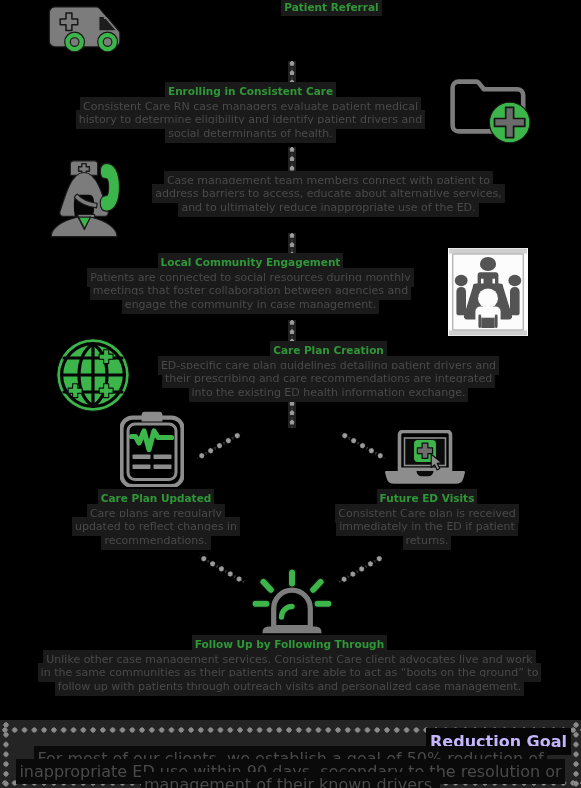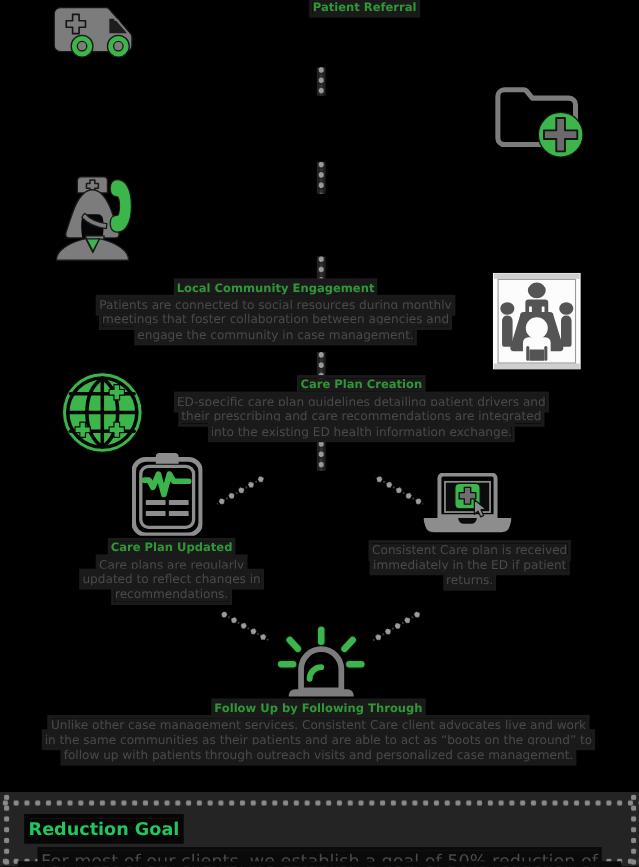--- a/index.html
+++ b/index.html
@@ -38,22 +38,22 @@
 
   
   .ticket{position:absolute;left:0;top:720px;width:581px;height:68px;background:#242424;}
   .tk-row{position:absolute;left:0;width:581px;height:10px;
     background-image:radial-gradient(circle at 4.9px 5px, #8a8a8a 2.3px, #686868 2.55px, transparent 2.75px);
     background-size:9.8px 10px;background-repeat:repeat-x;}
   .tk-col{position:absolute;top:0;width:10px;height:68px;
     background-image:radial-gradient(circle at 5px 4.9px, #8a8a8a 2.3px, #686868 2.55px, transparent 2.75px);
     background-size:10px 9.8px;background-repeat:repeat-y;}
   .tk-inner{position:absolute;left:14px;top:12px;width:553px;height:46px;}
-  .ft-title{font-size:16px;font-weight:bold;color:#22c55e;text-align:left;
-            line-height:20px;margin:12px;}
+  .ft-title{font-size:16px;font-weight:bold;color:#c4b5fd;text-align:right;
+            line-height:20px;margin:0;}
   .ft-title span{background:#060606;box-shadow:0 0 0 4px #060606;}
   .ft-body{font-size:16px;color:#4a4a4a;text-align:center;line-height:13px;margin:0;}
   .ft-body span{background:#0a0a0a;box-shadow:0 0 0 3px #0a0a0a;
                 -webkit-box-decoration-break:clone;box-decoration-break:clone;}
 </style>
 </head>
 <body>
 
 <div class="stage">
 
@@ -87,20 +87,22 @@
   </div>
 
   <div class="icon-wrap" style="left:450px;top:79px;width:90px;height:66px;">
       <svg class="icon" viewBox="0 0 90 66" width="90" height="66">
 <path d="M2.6 8.6a6 6 0 0 1 6-6h17.6a3.3 3.3 0 0 1 2.6 1.25l5.1 6.35h33.3a6 6 0 0 1 6 6v30.2a6 6 0 0 1-6 6H8.6a6 6 0 0 1-6-6z" fill="none" stroke="#7c7c7c" stroke-width="4.6" stroke-linejoin="round"></path>
 <circle cx="59.7" cy="43.5" r="20.3" fill="#3cb54a" stroke="#161616" stroke-width="1.2"></circle>
 <path d="M55.7 28.3h7.9v11.2h11.2v7.9H63.6v11.2h-7.9V47.4H44.5v-7.9h11.2z" fill="#6b6b6b" stroke="#161616" stroke-width="1.7" stroke-linejoin="round"></path>
 </svg>
     </div>
   <div class="block b-left" style="left:77px;top:85px;width:347px;">
+    <div class="blk-title"><span>Enrolling in Consistent Care</span></div>
+    <div class="blk-body"><span>Consistent Care RN case managers evaluate patient medical history to determine eligibility and identify patient drivers and social determinants of health.</span></div>
   </div>
 
   <div class="icon-wrap" style="left:48px;top:158px;width:82px;height:82px;">
       <svg class="icon" viewBox="0 0 82 82" width="82" height="82">
 <g stroke="#1a1a1a" stroke-width="1.2" stroke-linejoin="round">
 <path d="M25.6 2.8h20.8a3.3 3.3 0 0 1 3.3 3.3v11.3H22.3V6.1a3.3 3.3 0 0 1 3.3-3.3z" fill="#7c7c7c"></path>
 <path d="M33.8 5.6h4.4v3.2h3.2v4.4h-3.2v3.2h-4.4v-3.2h-3.2V8.8h3.2z" fill="#7c7c7c" stroke-width="1.4"></path>
 </g>
 
 <path d="M36 14.5c-6.2 0-11.1 5.4-15 13.7C17.4 35.9 14.6 45.7 12 53.3c-.9 2.7.5 5 3 5h42c2.5 0 3.9-2.3 3-5-2.6-7.6-5.4-17.4-9-25.1-3.9-8.3-8.8-13.7-15-13.7z" fill="#7c7c7c" stroke="#1a1a1a" stroke-width="1.2" stroke-linejoin="round"></path>
@@ -110,20 +112,21 @@
 <path d="M26.4 39.8a5.6 5.6 0 0 1 2.9-3.8c3.8 4.8 11.1 8.3 19.9 9.3l-.6 4.5c-9.3-1-17.3-4.9-22.2-10z" fill="#7c7c7c" stroke="#1a1a1a" stroke-width="1.2" stroke-linejoin="round"></path>
 <g stroke="#1a1a1a" stroke-width="1.2" stroke-linejoin="round">
 <path d="M29.9 56.5h16.8c.4 3.6-2.8 6.6-8.4 6.6s-8.8-3-8.4-6.6z" fill="#7c7c7c"></path>
 <path d="M30 59C14.5 62.4 3.2 69.9 3.2 78.6h65.8c0-8.7-11.3-16.2-26.8-19.6L36.4 71.6z" fill="#7c7c7c"></path>
 <path d="M30.6 59.2h11.8l-5.9 11.3z" fill="#3cb54a"></path>
 <path d="M58.8 5.3c7.8 0 12.7 9.3 12.7 23.9s-4.9 23.9-12.7 23.9c-4.2 0-6.6-2.7-6.6-8.1 0-4.4 2.4-7.3 5.7-7.3h.4c1.4 0 2.3-3.3 2.3-8.5s-.9-8.5-2.3-8.5h-.4c-3.3 0-5.7-2.9-5.7-7.3 0-5.4 2.4-8.1 6.6-8.1z" fill="#3cb54a"></path>
 </g>
 </svg>
     </div>
   <div class="block b-right" style="left:155px;top:172px;width:347px;">
+    <div class="blk-body"><span>Case management team members connect with patient to address barriers to access, educate about alternative services, and to ultimately reduce inappropriate use of the ED.</span></div>
   </div>
 
   <div class="icon-wrap" style="left:448px;top:248px;width:80px;height:88px;">
       <svg class="icon" viewBox="0 0 80 88" width="80" height="88">
 <rect x="0" y="0" width="80" height="88" fill="#fcfcfc"></rect>
 <rect x="1" y="0.5" width="78" height="5" fill="#cfcfcf"></rect>
 <rect x="1" y="82.5" width="78" height="5" fill="#cfcfcf"></rect>
 <rect x="4.3" y="5.5" width="71.4" height="1" fill="#9a9a9a"></rect>
 <rect x="4.3" y="81.5" width="71.4" height="1" fill="#9a9a9a"></rect>
 <rect x="4.3" y="6.3" width="1" height="75.5" fill="#9a9a9a"></rect>
@@ -199,20 +202,21 @@
 <path d="M14.5 4.8a3.4 3.4 0 0 1 3.4-3.4h44.2a3.4 3.4 0 0 1 3.4 3.4v34.5H14.5z" fill="none" stroke="#8d8d8d" stroke-width="3.6"></path>
 <rect x="19.5" y="8" width="41" height="27.5" fill="#0b0b0b" stroke="#8d8d8d" stroke-width="1.6"></rect>
 <path d="M1.3 41h77.4a1.3 1.3 0 0 1 1.2 1.7l-1.4 5.2a8 8 0 0 1-7.7 5.9H9.2a8 8 0 0 1-7.7-5.9L.1 42.7A1.3 1.3 0 0 1 1.3 41z" fill="#8d8d8d"></path>
 <path d="M31.5 41h17a0 0 0 0 1 0 0 5.2 5.2 0 0 1-5.2 5.2h-6.6A5.2 5.2 0 0 1 31.5 41z" fill="#0b0b0b"></path>
 <rect x="28.5" y="9.5" width="23" height="23" rx="4.2" fill="#3cb54a" stroke="#0e0e0e" stroke-width="1.1"></rect>
 <path d="M37.1 13.1h5.8v4.7h4.7v5.8h-4.7v4.7h-5.8v-4.7h-4.7v-5.8h4.7z" fill="#6e6e6e" stroke="#0e0e0e" stroke-width="1.2" stroke-linejoin="round"></path>
 <path d="M46.2 24.3l10.5 8.5-4.5.6 2.5 5.2-2.6 1.3-2.5-5.2-3.4 2.8z" fill="#8d8d8d" stroke="#0e0e0e" stroke-width="1.1" stroke-linejoin="round"></path>
 </svg>
     </div>
   <div class="block b-center" style="left:332px;top:492px;width:190px;">
+    <div class="blk-title"><span>Future ED Visits</span></div>
     <div class="blk-body"><span>Consistent Care plan is received immediately in the ED if patient returns.</span></div>
   </div>
 
   <div class="icon-wrap" style="left:250px;top:568px;width:84px;height:66px;">
       <svg class="icon" viewBox="0 0 84 66" width="84" height="66">
 <g fill="#3cb54a" stroke="#0e0e0e" stroke-width="1.2" stroke-linejoin="round">
 <rect x="38.4" y="1" width="7.2" height="18" rx="3.6"></rect>
 <rect x="13.5" y="8.8" width="7.2" height="18" rx="3.6" transform="rotate(-43 17.1 17.8)"></rect>
 <rect x="63.3" y="8.8" width="7.2" height="18" rx="3.6" transform="rotate(43 66.9 17.8)"></rect>
 <rect x="2" y="32.2" width="18" height="7.2" rx="3.6"></rect>

